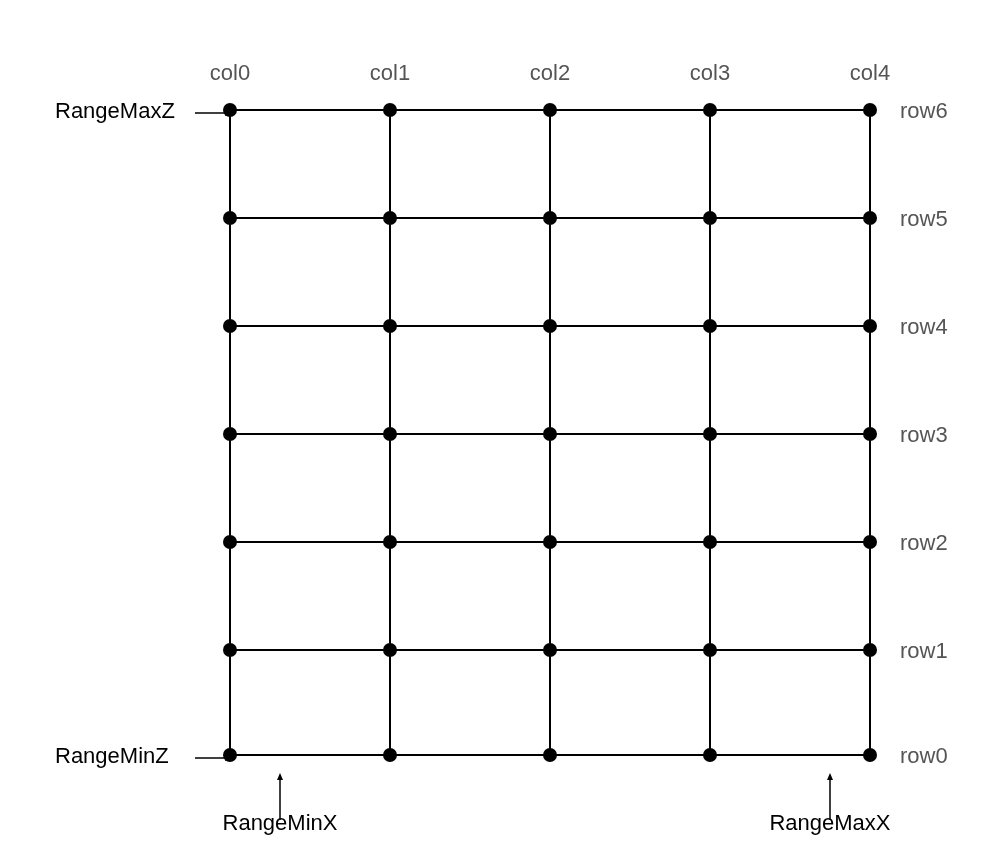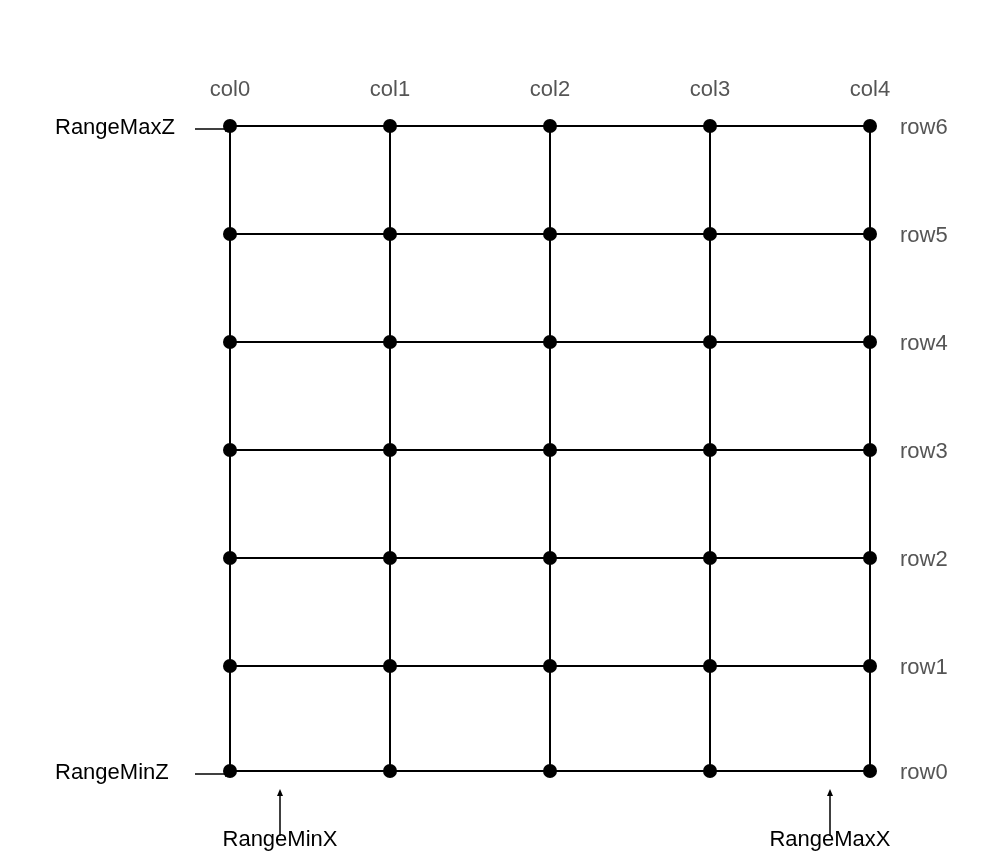--- a/index.html
+++ b/index.html
@@ -6,21 +6,21 @@
     body {
       width: 1004px;
       height: 853px;
       background: #fff;
       font-family: Arial, sans-serif;
       position: relative;
       overflow: hidden;
     }
     #canvas-container {
       position: absolute;
-      top: 16px; left: 0;
+      top: 0; left: 0;
       width: 1004px;
       height: 609px;
     }
     svg {
       width: 1004px;
       height: 853px;
     }
   </style>
 </head>
 <body>

